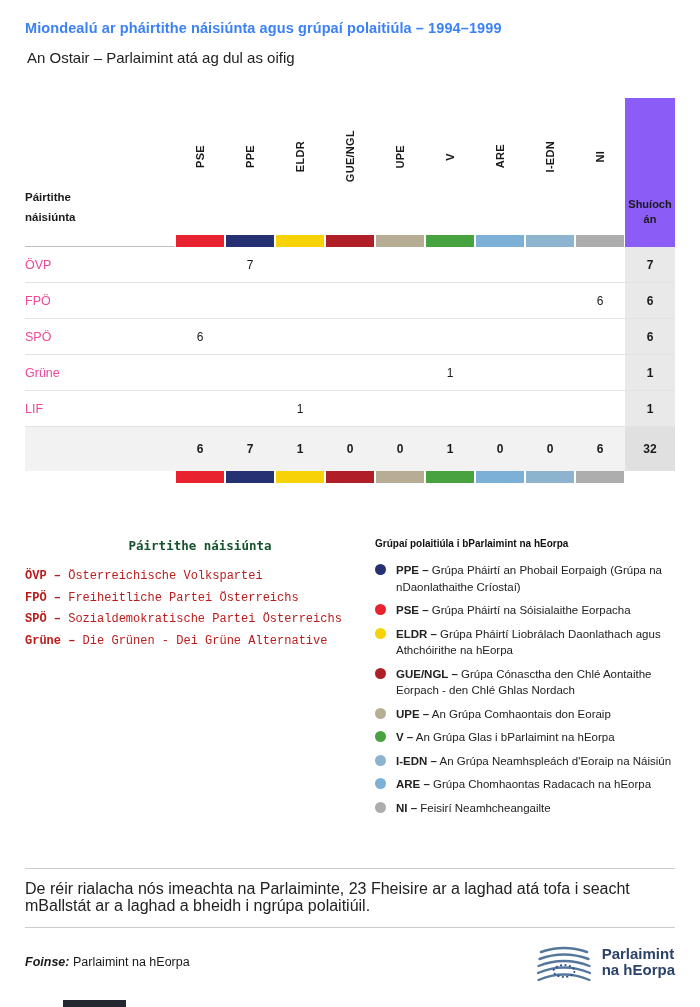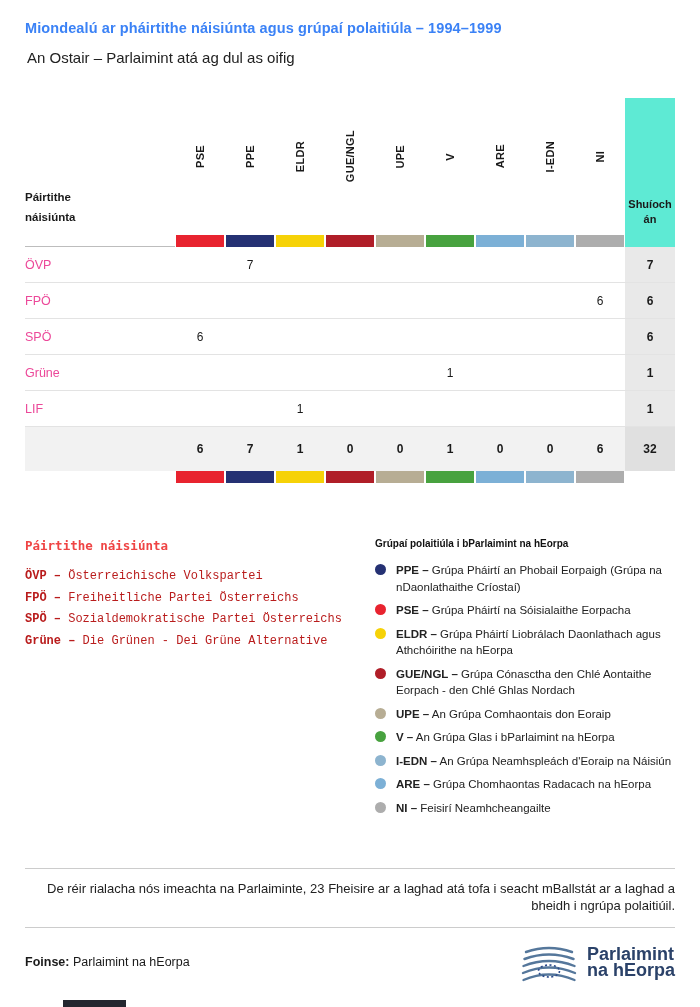--- a/index.html
+++ b/index.html
@@ -15,56 +15,56 @@
   .trow { display:flex; align-items:stretch; }
   .cell { box-sizing:border-box; }
   .cell.first { width:150px; }
   .cell.g { width:50px; }
 
   .thead { height:137px; }
   .ghead { display:flex; align-items:center; justify-content:center; padding-bottom:20px; }
   .vlabel { writing-mode:vertical-rl; transform:rotate(180deg); font-weight:bold; font-size:11px; white-space:nowrap; letter-spacing:.3px; }
   .first-head { display:flex; align-items:flex-end; }
   .first-label { font-weight:bold; font-size:11.5px; line-height:20px; padding-bottom:8px; }
-  .seats-bgcol { background:#5eead4; }
+  .seats-bgcol { background:#8b5cf6; }
   .seats-head { display:flex; flex-direction:column; justify-content:flex-end; align-items:center; text-align:center; font-weight:bold; font-size:11px; line-height:15px; padding-bottom:8px; }
 
   .bars { height:12px; }
   .barcell { padding:0 1px; }
   .bar { width:100%; height:12px; }
   .head-underline { border-bottom:1px solid #bdbdbd; }
 
   .drow { height:35px; border-bottom:1px solid #e3e3e3; font-size:12px; }
   .party { display:flex; align-items:center; font-size:12.5px; color:#ec4899; }
   .num { display:flex; align-items:center; justify-content:center; }
   .seats { display:flex; align-items:center; justify-content:center; font-weight:bold; background:#e9e9e9; }
   .totals { height:44px; background:#f2f2f2; font-size:12px; }
   .totals .num { font-weight:bold; }
   .totals .seats { background:#e0e0e0; }
 
   
   .legend { display:flex; margin:55px 0 0 25px; width:650px; }
   .legend-left { width:350px; }
   .legend-right { width:300px; }
-  .pl-heading { font-family:"DejaVu Sans Mono", monospace; font-weight:bold; font-size:12.5px; margin-bottom:13px; color:#ef4444; }
+  .pl-heading { font-family:"DejaVu Sans Mono", monospace; font-weight:bold; font-size:12.5px; margin-bottom:13px; color:#14532d;text-align:center; }
   .pl-item { font-size:12px; line-height:21.5px; color:#b91c1c;font-family:Liberation Mono, monospace; }
   .gl-heading { font-weight:bold; font-size:10px; margin-bottom:13px; color:#111; }
   .gl-item { display:flex; margin-bottom:7px; }
   .dot { flex:none; width:11px; height:11px; border-radius:50%; margin:2px 10px 0 0; }
   .gl-text { font-size:11.5px; line-height:16.5px; color:#222; }
 
   
   .footer { margin:45px 0 0 25px; width:650px; }
   .rule { border:none; border-top:1px solid #cccccc; margin:0; }
-  .note { font-size:13px; line-height:17px; color:#222; padding:11px 0 13px 0;text-align:right; }
+  .note { font-size:16px; line-height:17px; color:#222; padding:11px 0 13px 0; }
   .bottom-row { display:flex; justify-content:space-between; align-items:center; margin-top:14px; }
   .source { font-size:12.5px; color:#1a1a1a; }
-  .source b { font-weight:bold; }
+  .source b { font-weight:bold;font-style:italic; }
   .logo { display:flex; align-items:center; }
-  .logo-text { font-weight:bold; font-size:18px; line-height:16px; color:#2b4269; margin-left:9px; }
+  .logo-text { font-weight:bold; font-size:15px; line-height:16px; color:#2b4269; margin-left:9px; }
   .bottom-fragment { position:absolute; left:63px; bottom:0; width:63px; height:7px; background:#23272f; }
 </style>
 </head>
 <body>
 
 <div class="page">
 
   <h1 class="title">Miondealú ar pháirtithe náisiúnta agus grúpaí polaitiúla – 1994–1999</h1>
   <div class="subtitle">An Ostair – Parlaimint atá ag dul as oifig</div>
 

